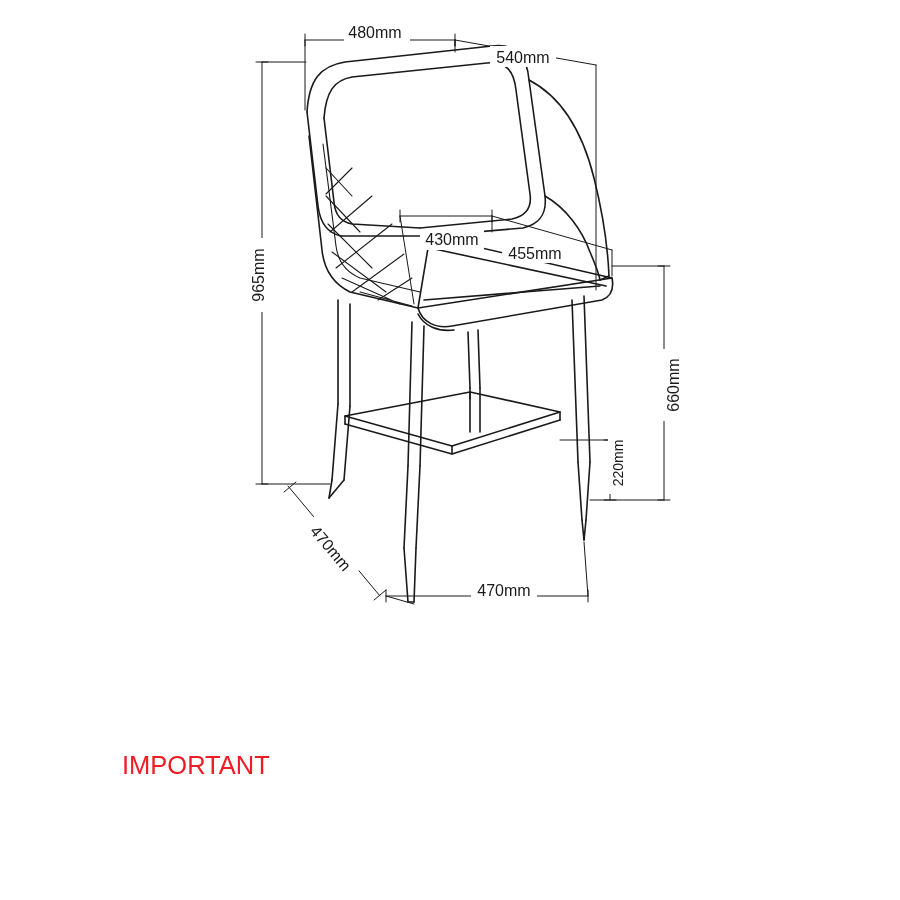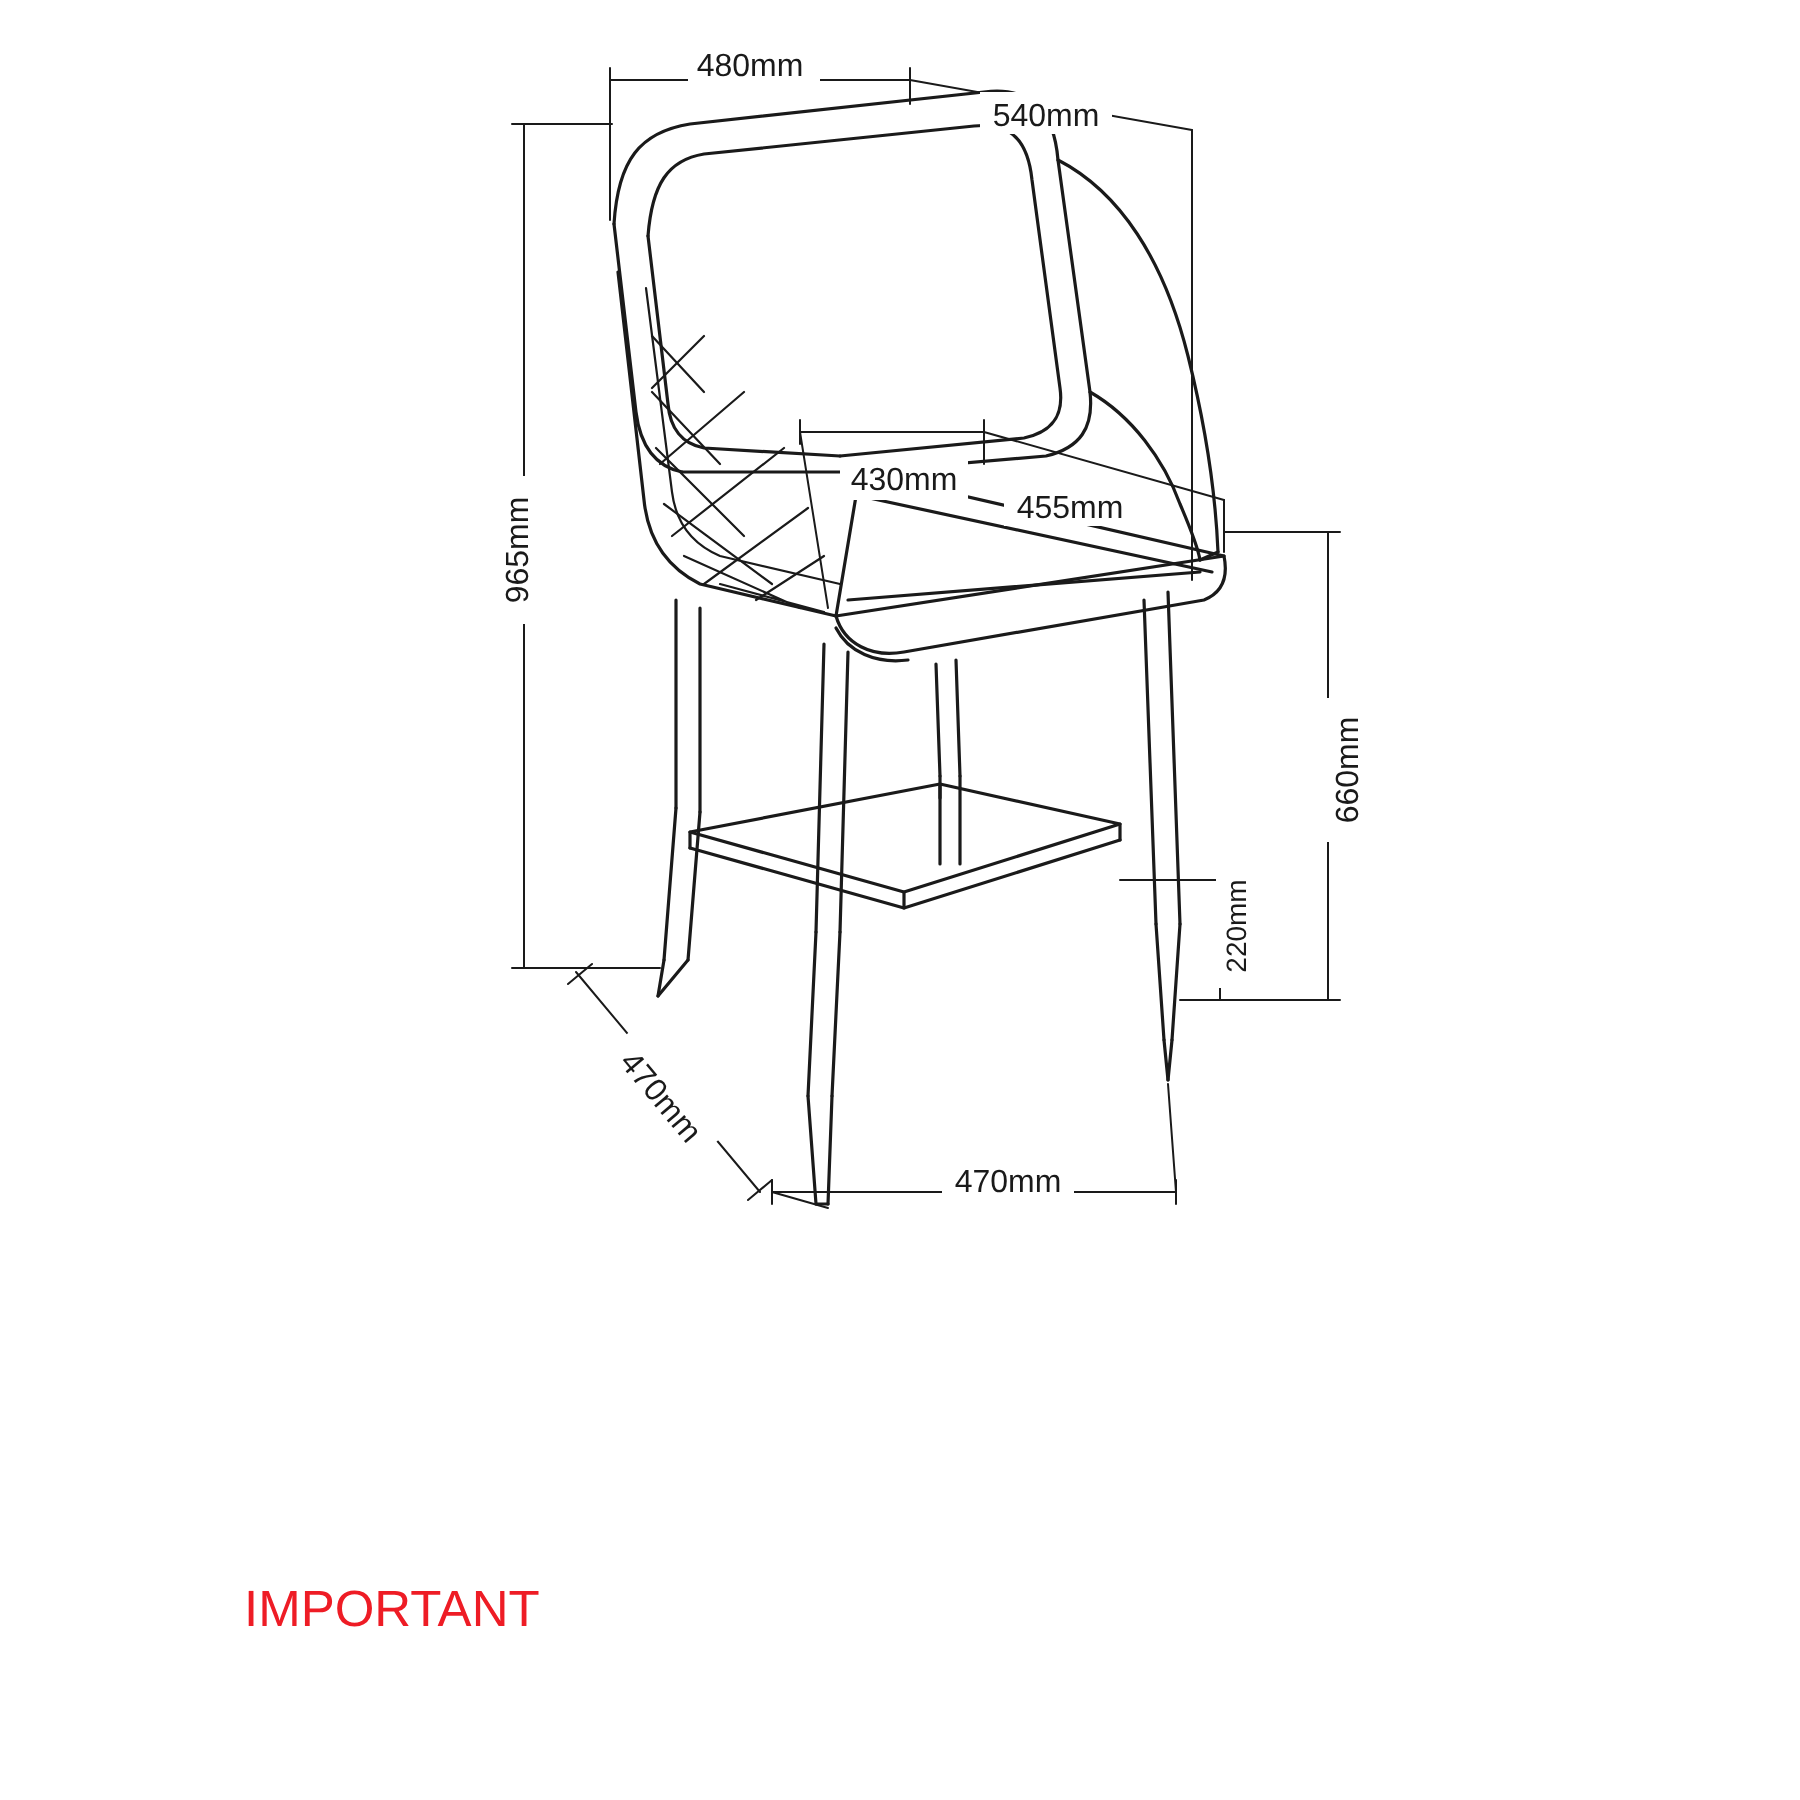--- a/index.html
+++ b/index.html
@@ -32,21 +32,20 @@
     top: 692px;
     width: 740px;
     color: #ee1c25;
     font-size: 25.5px;
     line-height: 29.5px;
     font-family: "Liberation Sans", sans-serif;
     white-space: pre;
   }
   .notes div {
     white-space: pre;
-    margin-top: 40px;
   }
 </style>
 </head>
 <body>
 
 <div id="stage">
 
   <svg id="drawing" viewBox="0 0 900 900">
     <g fill="none" stroke="#1a1a1a" stroke-width="1.6" stroke-linejoin="round" stroke-linecap="round">
 

